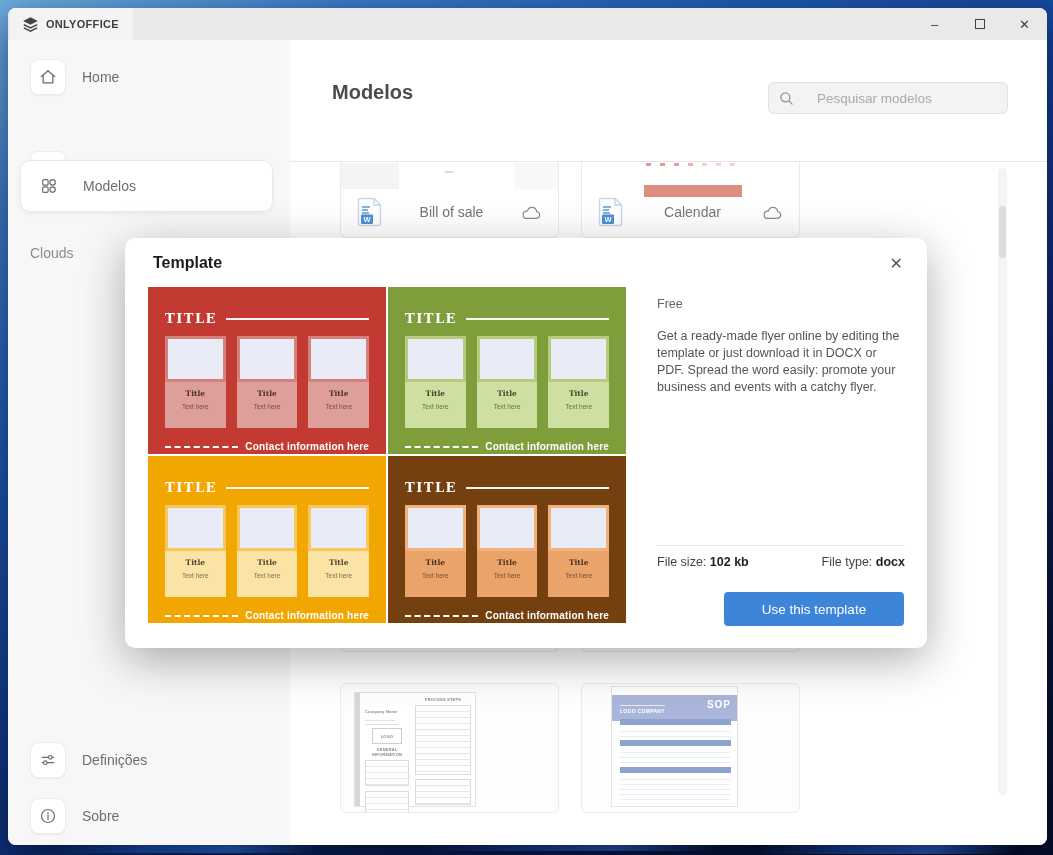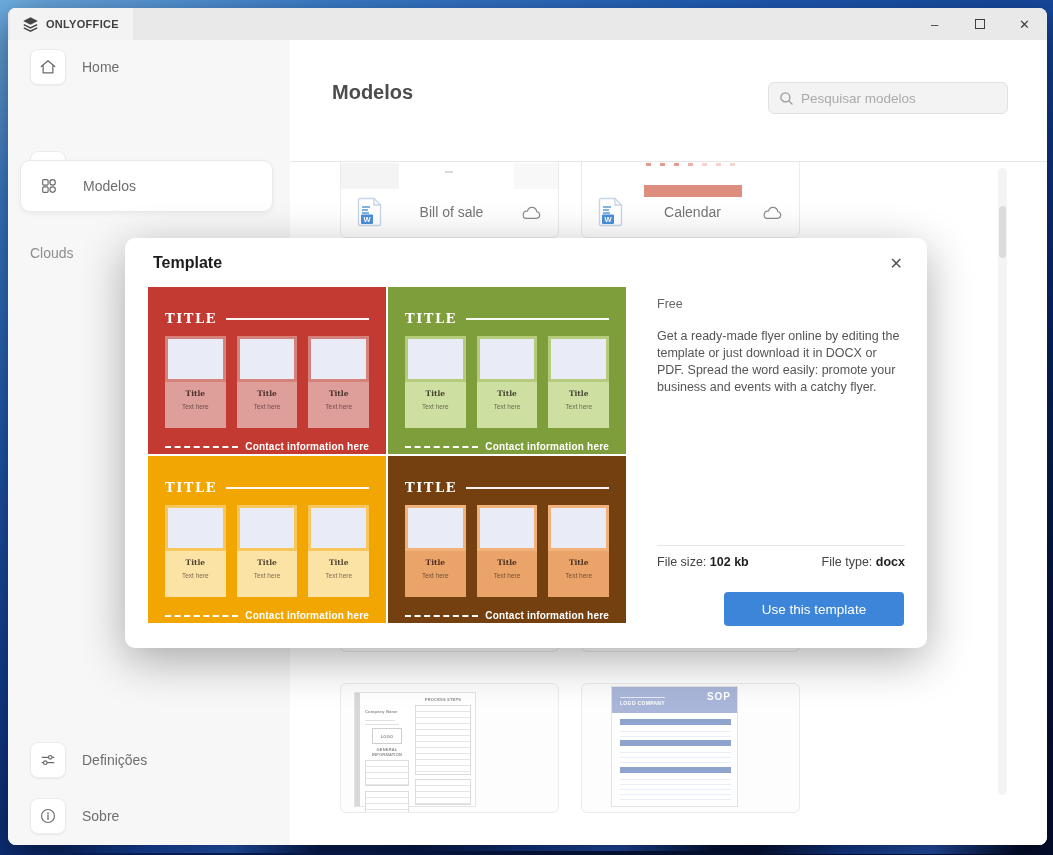--- a/index.html
+++ b/index.html
@@ -39,21 +39,21 @@
 
   
   .content { position:absolute; left:282px; top:32px; width:757px; height:805px; background:#fff; }
   .cards-layer { position:absolute; inset:0; z-index:1; }
   .header-block { position:absolute; left:0; top:0; width:100%; height:122px; background:#fff; z-index:5;
     border-bottom:1px solid #e7e7e7; }
   .page-title { position:absolute; left:42px; top:41px; font-size:20px; font-weight:bold; color:#4c4c4c; }
   .searchbox { position:absolute; left:478px; top:42px; width:240px; height:32px; background:#f3f3f3;
     border:1px solid #e1e1e1; border-radius:6px; display:flex; align-items:center; padding:0 10px; gap:7px; }
   .searchbox input { border:none; outline:none; background:transparent; font-size:13.5px; color:#555; width:100%;
-    font-family:"Liberation Sans", sans-serif; }
+    font-family:"Liberation Sans", sans-serif;margin-left:16px; }
   .searchbox input::placeholder { color:#aaa; }
   .tabs { position:absolute; left:42px; bottom:0; display:flex; align-items:flex-end; height:34px; }
   .tab { position:relative; font-size:14px; color:#8f8f8f; padding-bottom:12px; cursor:default; }
   .tab.active { color:#3c3c3c; font-weight:bold; }
   .tab .underline { position:absolute; left:0; right:0; bottom:0; height:4px; border-radius:3px; }
   .t0{margin-right:33px;} .t1{margin-right:28px;} .t2{margin-right:10px;}
 
   
   .tcard { position:absolute; width:219px; background:#fff; border:1px solid #ebebeb; border-radius:6px; overflow:hidden; }
   .row1 { top:60px; height:138px; }
@@ -75,21 +75,21 @@
   .doc-spine { position:absolute; left:0; top:0; width:5px; height:100%; background:#d8d8d8; }
   .dg-col-l { position:absolute; left:10px; top:6px; width:44px; }
   .dg-col-r { position:absolute; left:60px; top:4px; width:56px; }
   .micro { font-size:4px; color:#8a8a8a; font-weight:bold; letter-spacing:.2px; }
   .micro-c { text-align:center; display:block; }
   .logo-box { width:30px; height:16px; border:1px solid #cfcfcf; margin:3px auto; display:flex; align-items:center; justify-content:center; }
   .gline { height:1px; background:#e0e0e0; margin-top:3px; }
   .gtable { margin-top:3px; height:70px; background:repeating-linear-gradient(180deg,#fff 0,#fff 5px,#e6e6e6 5px,#e6e6e6 6px); border:1px solid #dcdcdc; }
   .gtable.short { height:26px; }
   .doc-blue { position:absolute; left:29px; top:2px; width:127px; height:121px; background:#fff; border:1px solid #e3e3e3; }
-  .db-head { position:absolute; left:0; top:0; width:100%; height:26px; background:#a9b6d9; color:#fff; }
+  .db-head { position:absolute; left:0; top:8px; width:100%; height:26px; background:#a9b6d9; color:#fff; }
   .db-logo { position:absolute; left:8px; top:10px; font-size:5px; font-weight:bold; letter-spacing:.3px; border-top:1px solid #e7ebf5; padding-top:2px; }
   .db-sop { position:absolute; right:6px; top:4px; font-size:10px; font-weight:bold; letter-spacing:1px; }
   .db-bar { position:absolute; left:8px; width:111px; height:6px; background:#8fa3cf; }
   .db-rows { position:absolute; left:8px; width:111px; background:repeating-linear-gradient(180deg,#fff 0,#fff 4px,#e9edf5 4px,#e9edf5 5px); }
 
   
   .scroll-track { position:absolute; left:708px; top:128px; width:9px; height:627px; background:#f4f4f4; border-radius:5px; z-index:6; }
   .scroll-thumb { position:absolute; left:1px; top:38px; width:7px; height:52px; background:#dcdcdc; border-radius:4px; }
 
   
@@ -157,21 +157,21 @@
           <span class="max-square"></span>
         </div>
       <div class="win-btn">
           <span>✕</span>
         </div>
     </div>
   </div>
 
   <div class="sidebar">
 
-    <div class="side-item" style="top:9px;justify-content:flex-end;">
+    <div class="side-item" style="top:19px;justify-content:flex-end;">
       <span class="icon-box">
         <svg width="18" height="18" viewBox="0 0 20 20">
             <path d="M2.5 9.5 L10 3 L17.5 9.5 M4.6 8.2 V16.5 H15.4 V8.2" stroke="#6b6b6b" stroke-width="1.4" fill="none" stroke-linecap="round" stroke-linejoin="round"></path>
           </svg>
       </span>
       <span class="side-label">Home</span>
     </div>
 
     <div class="side-item" style="top:111px;">
       <span class="icon-box">

